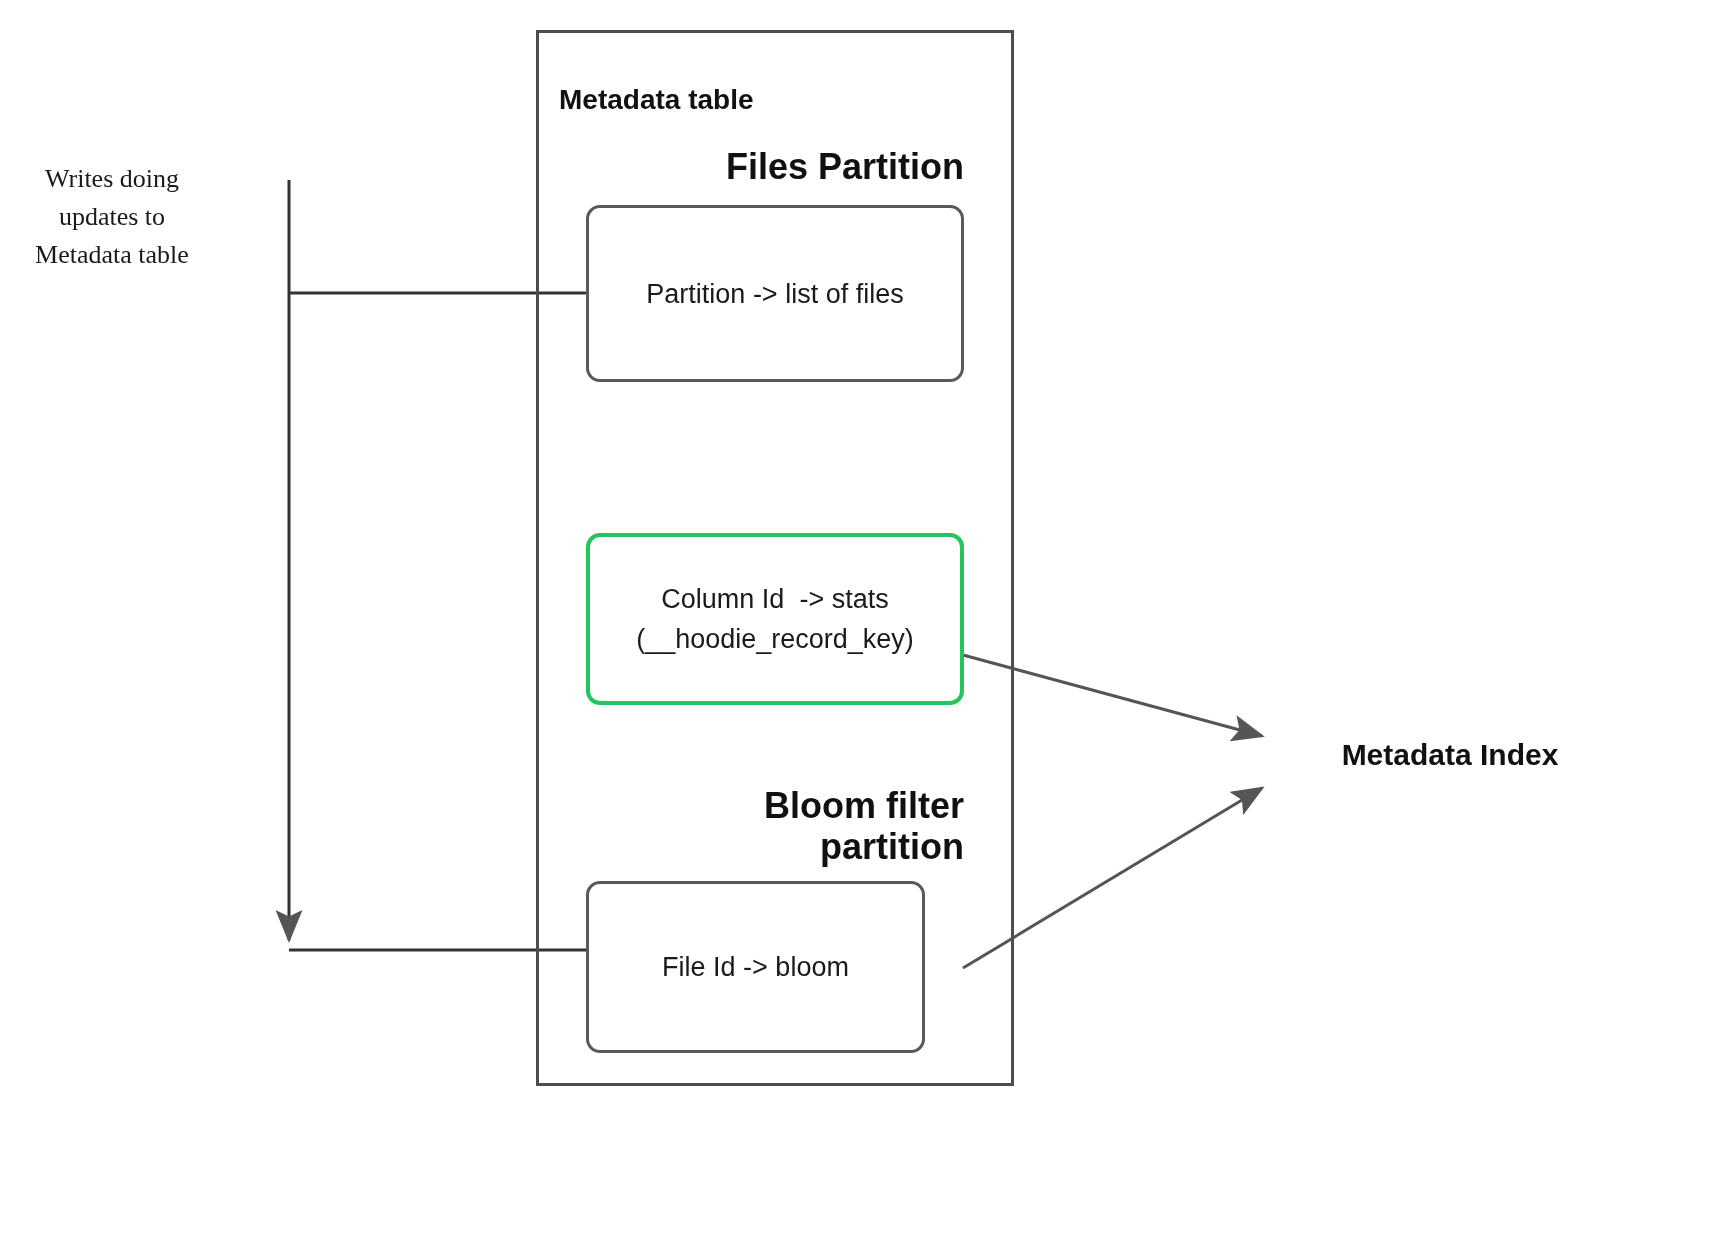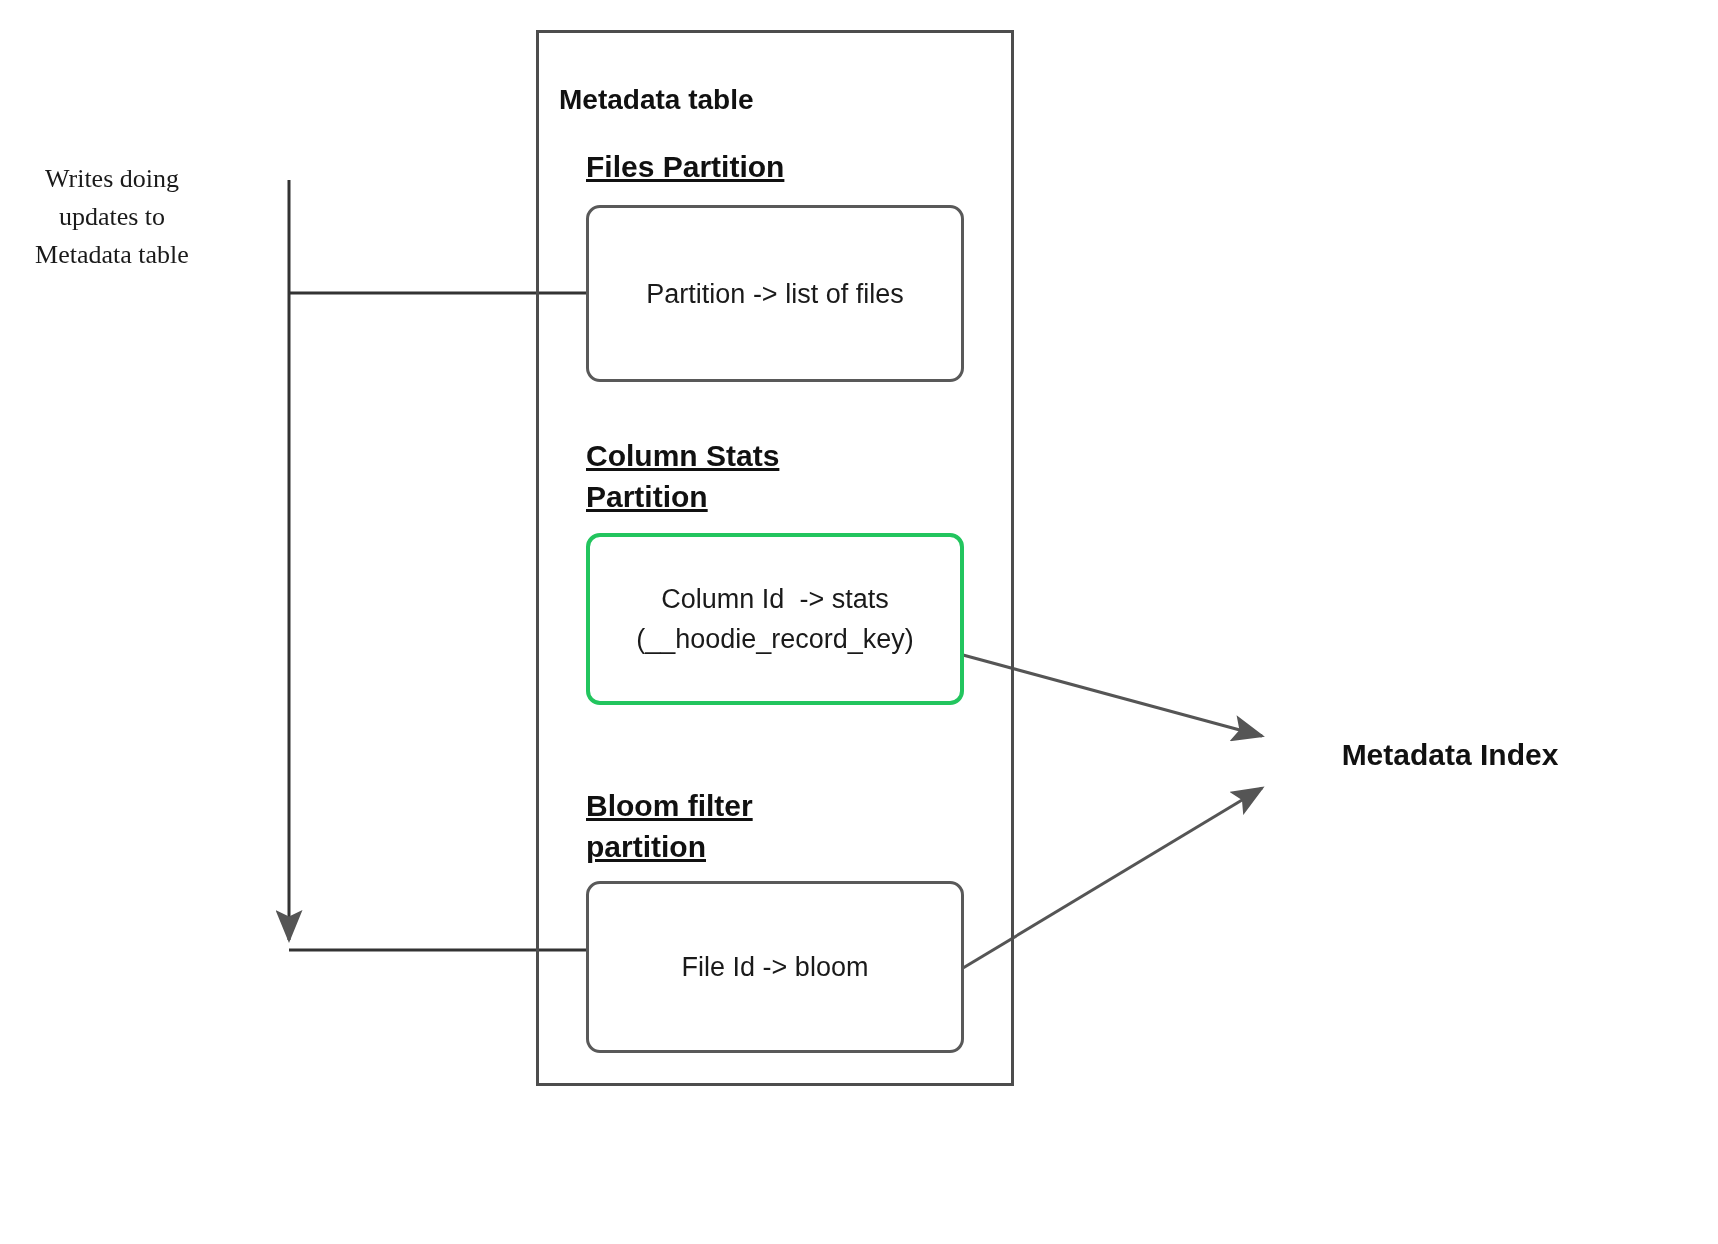--- a/index.html
+++ b/index.html
@@ -48,27 +48,26 @@
     border: 4px solid #22c55e;
   }
   .inner-text {
     font-size: 27px;
     line-height: 40px;
     color: #1a1a1a;
     white-space: pre;
   }
   .section-title {
     position: absolute;
-    text-align: left;
+    text-align: right;
     font-weight: bold;
-    font-size: 30px;
+    font-size: 36px;
     line-height: 41px;
     color: #111111;
     white-space: pre-line;
-    text-decoration: underline;
   }
   .box-title {
     position: absolute;
     font-weight: bold;
     font-size: 28px;
     line-height: 36px;
     color: #111111;
   }
   .side-label {
     position: absolute;
@@ -137,31 +136,29 @@
   <div class="outer-box" style="left:536px; top:30px; width:478px; height:1056px;"></div>
 
   <div class="box-title" style="left:559px; top:82px;">Metadata table</div>
 
   <div class="section-title" style="left:586px; top:146px; width:378px;">Files Partition</div>
 
   <div class="inner-box" style="left:586px; top:205px; width:378px; height:177px;border-radius:14px;">
     <span class="inner-text">Partition -&gt; list of files</span>
   </div>
 
-  <div class="section-title" style="left:586px; top:435px; width:378px;">Column Stats
-Partition</div>
 
   <div class="inner-box strong" style="left:586px; top:533px; width:378px; height:172px;">
     <span class="inner-text">Column Id  -&gt; stats
 (__hoodie_record_key)</span>
   </div>
 
   <div class="section-title" style="left:586px; top:785px; width:378px;">Bloom filter
 partition</div>
 
-  <div class="inner-box" style="left:586px; top:881px; width:378px; height:172px;">
+  <div class="inner-box" style="left:586px; top:881px; width:339px; height:172px;">
     <span class="inner-text">File Id -&gt; bloom</span>
   </div>
 
   <div class="index-title" style="left:1240px; top:735px;">Metadata Index</div>
 
 
 </div>
 
 </body></html>

